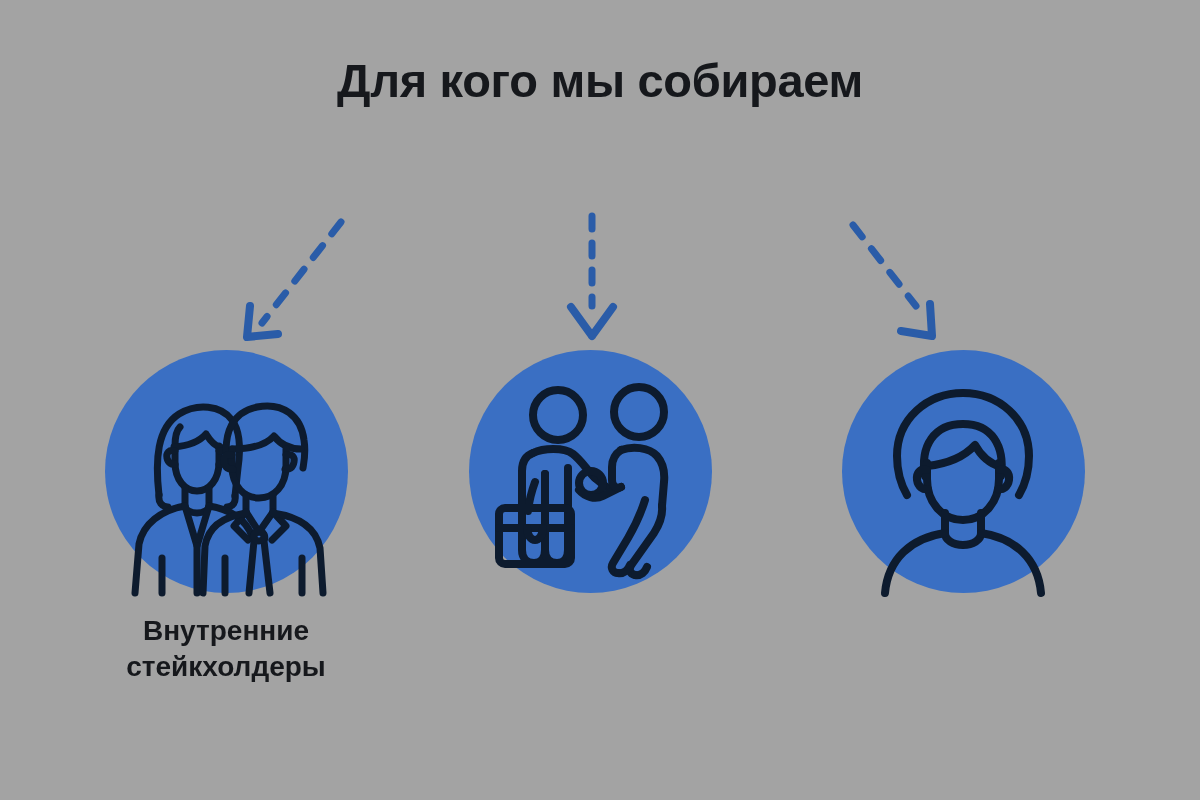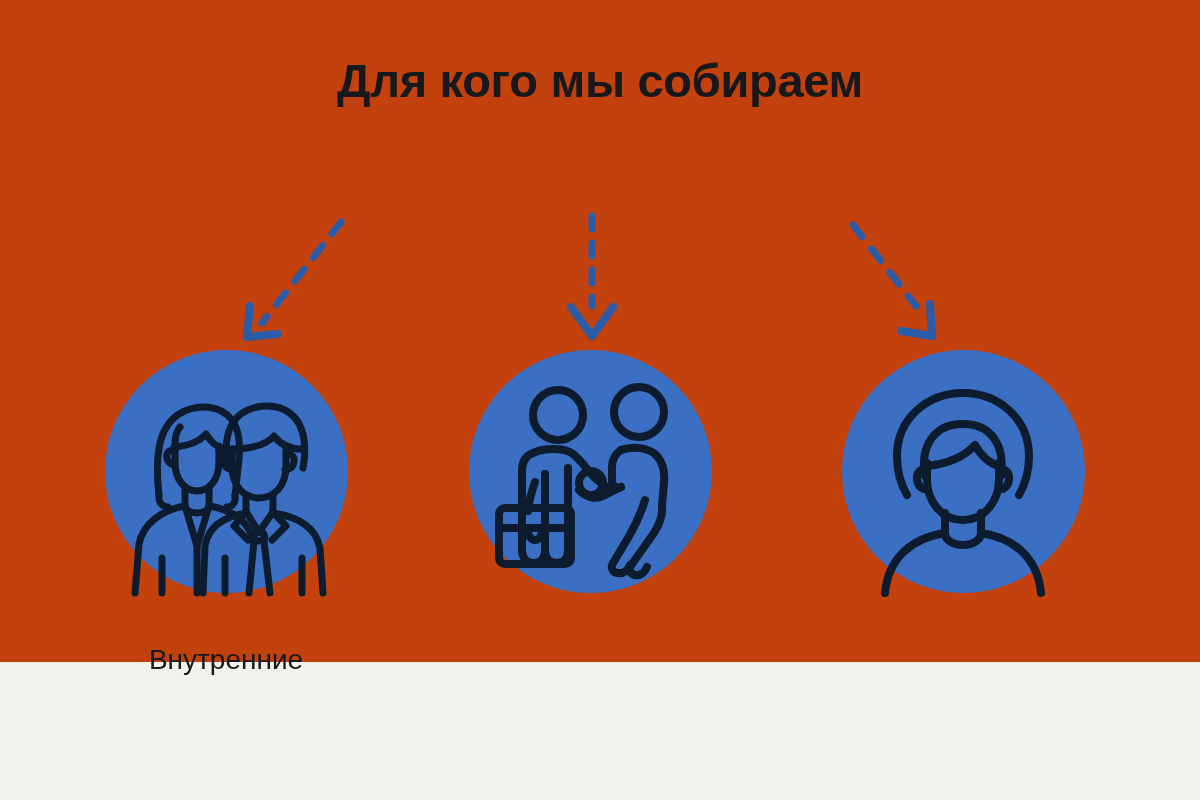--- a/index.html
+++ b/index.html
@@ -11,22 +11,22 @@
     width: 1200px;
     height: 800px;
     background: #f2f1ec;
     font-family: "Liberation Sans", "DejaVu Sans", sans-serif;
     overflow: hidden;
     position: relative;
   }
   #slide {
     position: relative;
     width: 1200px;
-    height: 662px;
-    background: #c2410c;
+    height: 800px;
+    background: #a3a3a3;
   }
 
   
   .title-block {
     position: absolute;
     left: 0;
     top: 52px;
     width: 1200px;
     text-align: center;
   }
@@ -80,24 +80,24 @@
   .circle .glyph {
     position: absolute;
     left: 0;
     top: 0;
     width: 243px;
     height: 243px;
     overflow: visible;
   }
 
   .caption {
-    margin-top: 49px;
+    margin-top: 20px;
     color: #16181c;
     font-size: 28px;
-    font-weight: 400;
+    font-weight: 700;
     line-height: 36px;
   }
   .caption .cap-line { display: block; white-space: nowrap; }
 </style>
 </head>
 <body>
 
 <div id="slide">
 
   <div class="title-block">
@@ -172,20 +172,21 @@
             <path d="M141,163 C116,167 103,178 100,196 L98,243"></path>
             <path d="M168,163 C195,167 211,178 215,198 L218,243"></path>
 
             <path d="M120,208 L120,243"></path>
             <path d="M197,208 L197,243"></path>
           </g>
         </svg>
       </div>
       <div class="caption">
         <span class="cap-line">Внутренние</span>
+        <span class="cap-line">стейкхолдеры</span>
       </div>
     </div>
 
     <div class="column col-1">
       <div class="circle">
         <svg class="glyph" viewBox="0 0 243 243">
           <g fill="none" stroke="#0d1b2e" stroke-width="8" stroke-linecap="round" stroke-linejoin="round">
 
             <circle cx="89" cy="65" r="25"></circle>
 

